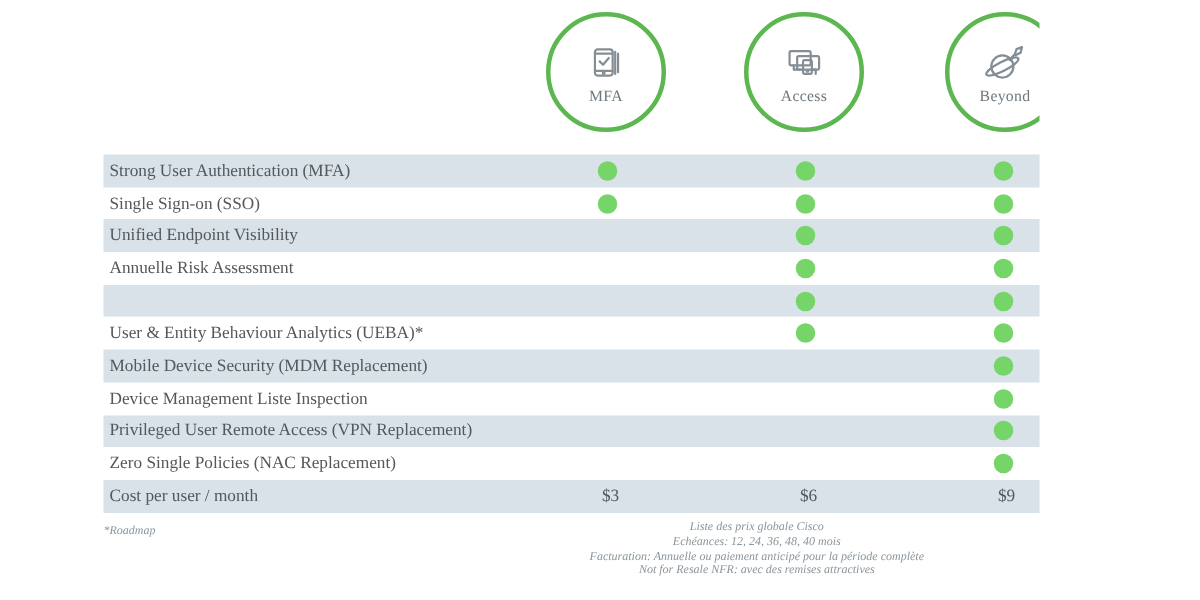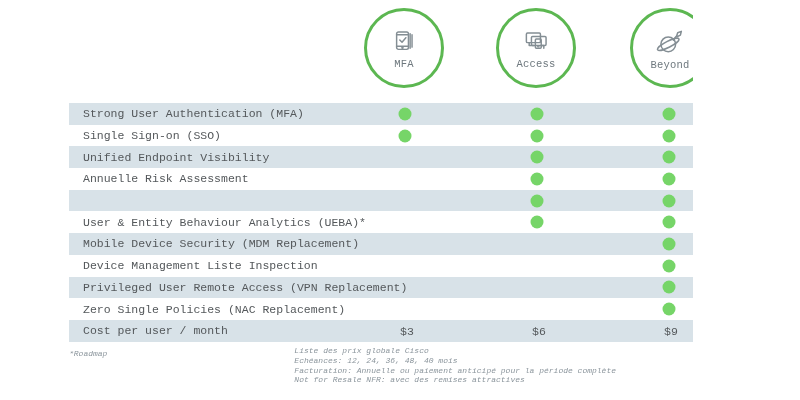--- a/index.html
+++ b/index.html
@@ -1,56 +1,56 @@
 <!DOCTYPE html>
 <html><head>
 <meta charset="utf-8">
 <style>
   html,body{margin:0;padding:0;background:#fff;}
   #stage{
     position:relative;width:693px;height:400px;overflow:hidden;background:#fff;
-    font-family:Liberation Mono, monospace;color:#54585b;
+    font-family:Liberation Serif, serif;color:#54585b;
   }
   
   .plan{
     position:absolute;top:8px;width:80px;height:80px;box-sizing:border-box;
     border:3px solid #5cb751;border-radius:50%;
     display:flex;flex-direction:column;align-items:center;justify-content:center;
     background:#fff;
   }
   .plan-icon{display:block;line-height:0;margin-top:2px;}
   .plan-icon svg{stroke:#848e94;fill:none;stroke-width:1.3;stroke-linecap:round;stroke-linejoin:round;}
   .plan-label{font-size:10.5px;color:#6e787e;margin-top:3px;letter-spacing:.2px;}
   #plan-mfa{left:364px;}
   #plan-access{left:496px;}
   #plan-beyond{left:630px;}
 
   
   .table{position:absolute;left:69px;top:103px;width:654px;}
   .row{position:relative;height:21.7px;display:flex;align-items:center;}
   .row:nth-child(odd){background:#d8e2e8;}
-  .row-label{font-size:11.5px;color:#54585b;padding-left:14px;white-space:nowrap;}
+  .row-label{font-size:11.5px;color:#54585b;padding-left:4px;white-space:nowrap;}
   .dot{
     position:absolute;top:50%;width:13px;height:13px;border-radius:50%;
     background:#76d568;transform:translate(-50%,-50%);display:none;
   }
   .dot.on{display:block;}
   .d1{left:336px;}.d2{left:468px;}.d3{left:600px;}
   .cost-val{
     position:absolute;top:50%;transform:translate(-50%,-50%);
     font-size:11.5px;color:#54585b;
   }
   .v1{left:338px;}.v2{left:470px;}.v3{left:602px;}
 
   
   .footnote{
     position:absolute;left:69px;top:349px;font-size:8px;font-style:italic;color:#8b959c;
   }
   .notes{
-    position:absolute;right:77px;top:346px;text-align:left;
+    position:absolute;right:77px;top:346px;text-align:center;
     font-size:8px;font-style:italic;color:#8b959c;line-height:9.8px;
   }
 </style>
 </head>
 <body>
 
 <div id="stage">
 
   <div class="plan" id="plan-mfa">
     <span class="plan-icon">

